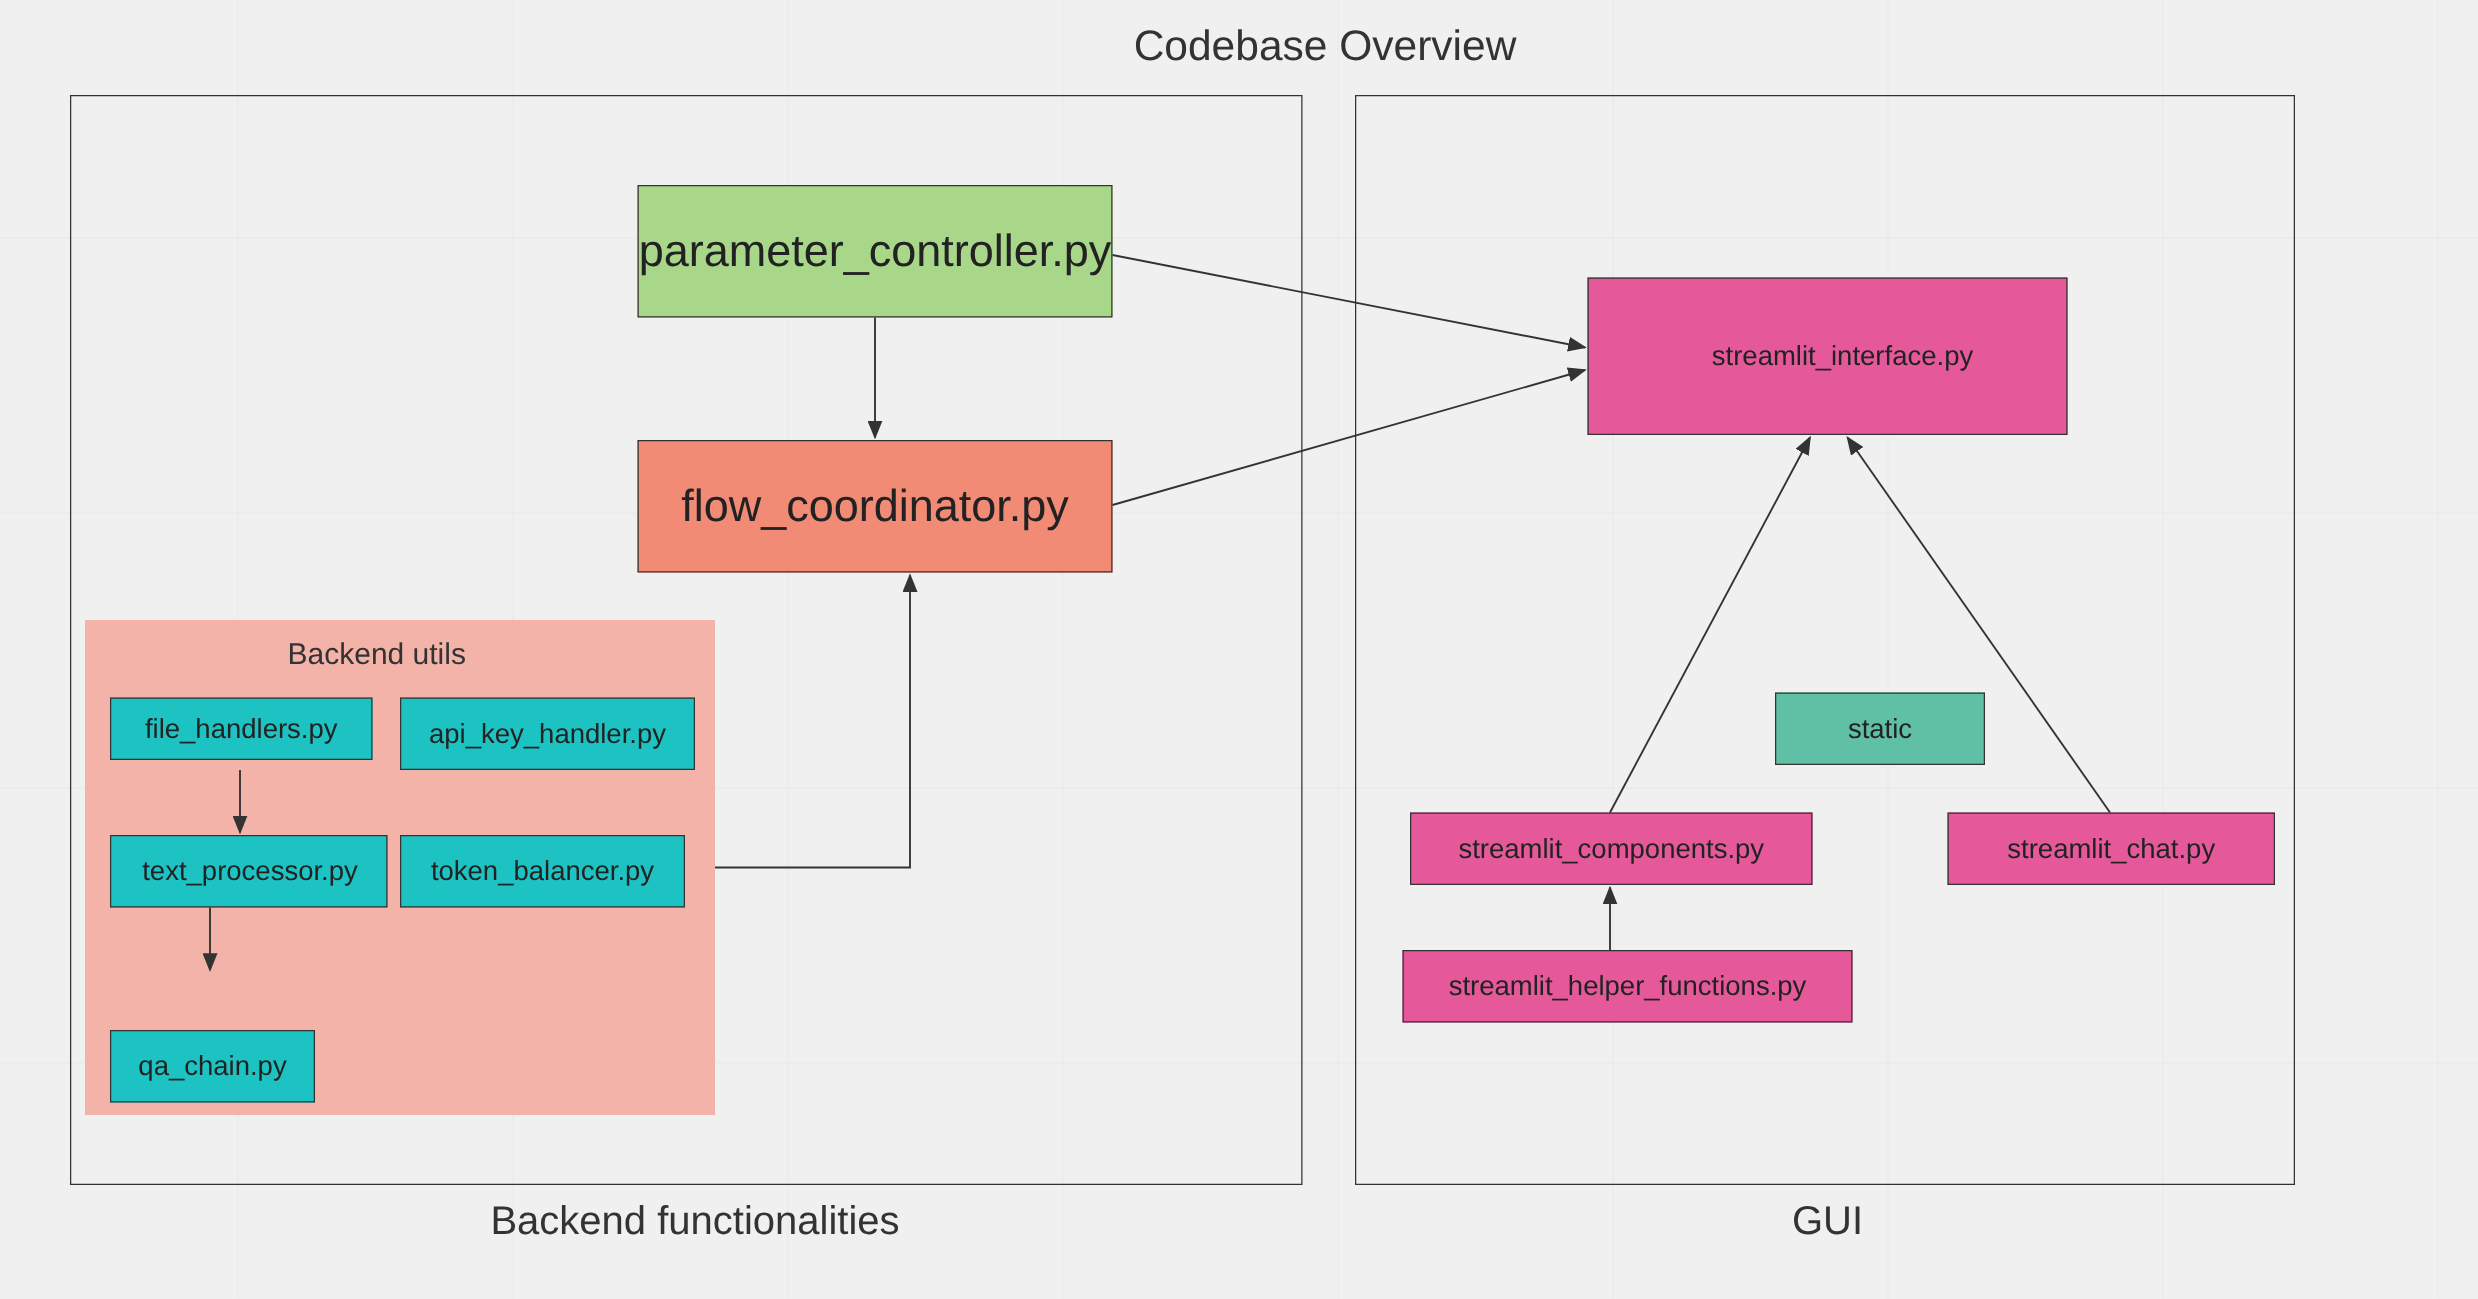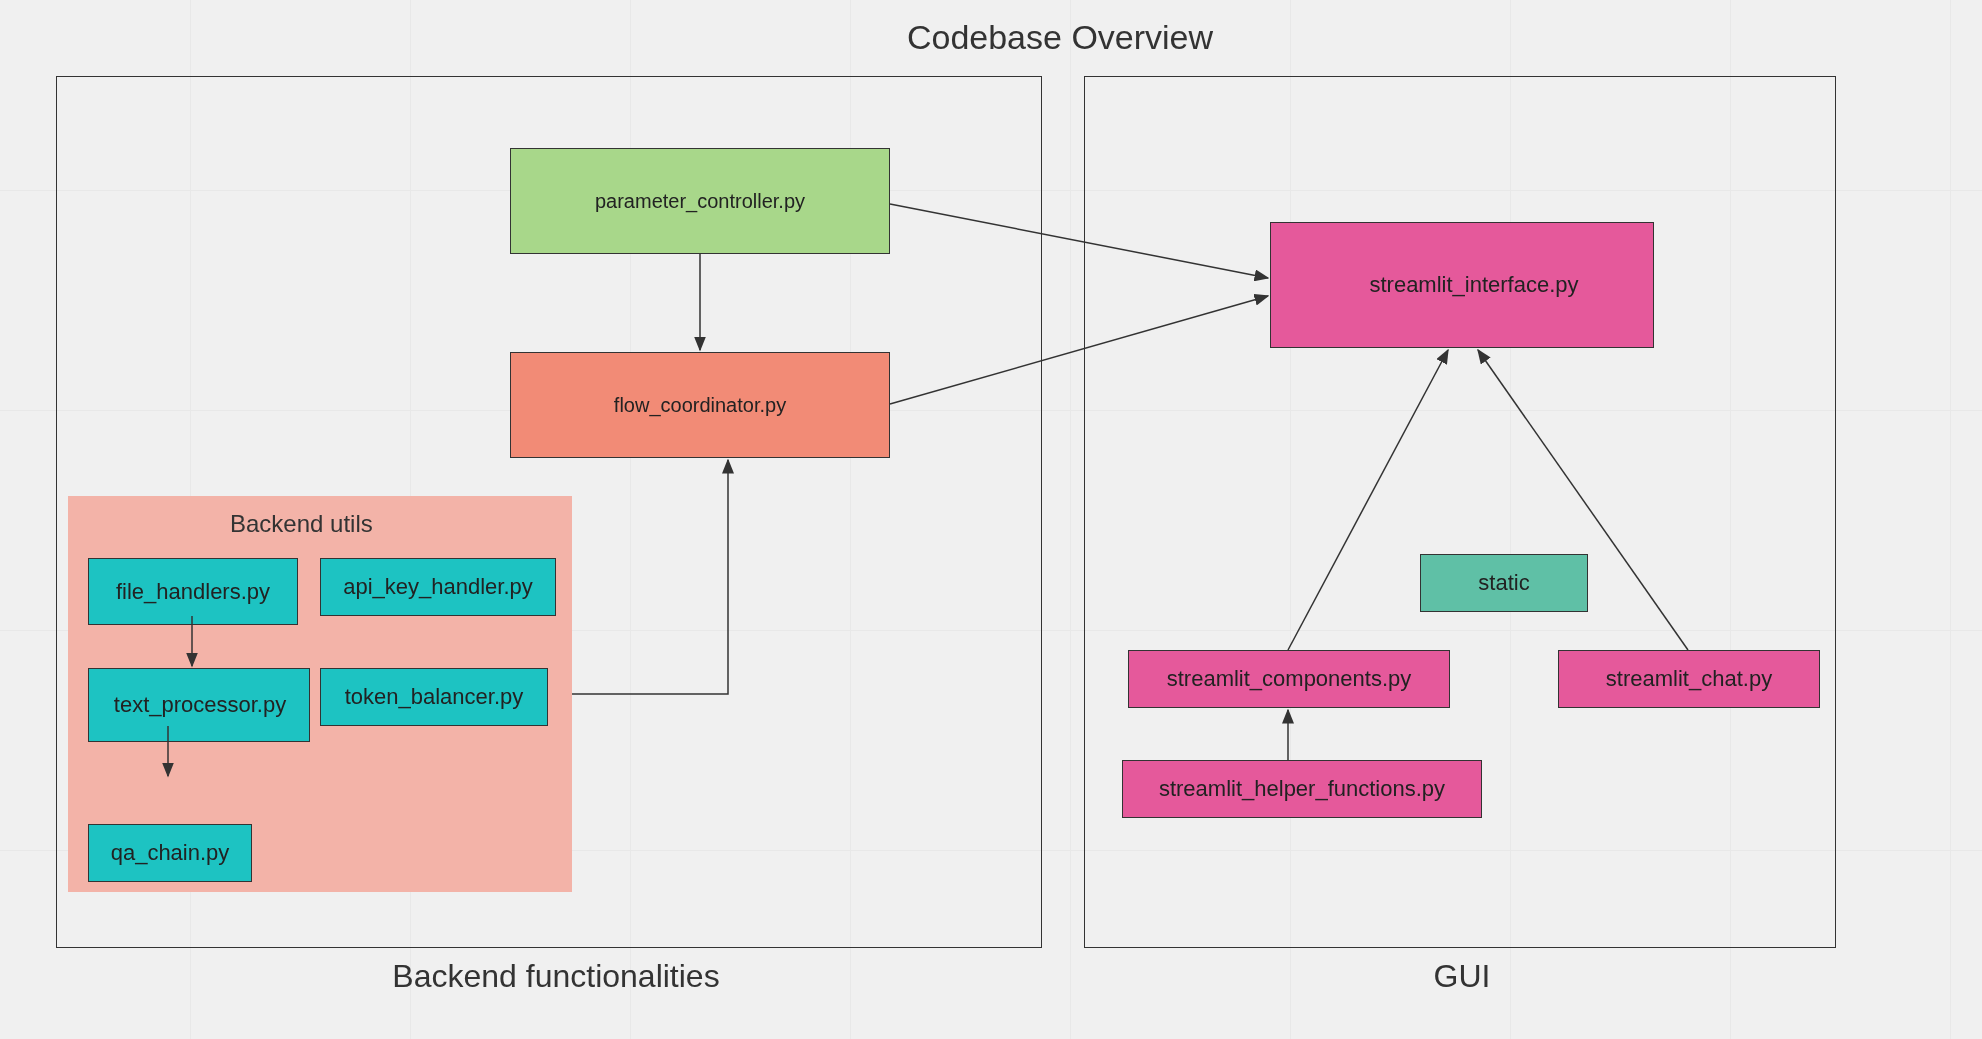--- a/index.html
+++ b/index.html
@@ -52,21 +52,21 @@
       position: absolute;
       display: flex;
       align-items: center;
       justify-content: center;
       border: 1.5px solid #333;
       font-size: 22px;
       color: #222;
       text-align: center;
       padding: 4px 10px;
     }
-    .node.big { font-size: 20px; }
+    .node.big { font-size: 36px; }
     .c-green  { background: #a8d78a; }
     .c-salmon { background: #f28b76; }
     .c-cyan   { background: #1dc3c2; }
     .c-pink   { background: #e5599b; }
     .c-teal   { background: #5fc0a6; }
     svg.arrows {
       position: absolute;
       inset: 0;
       width: 1982px;
       height: 1039px;
@@ -88,25 +88,25 @@
   <div class="group" style="left:1084px; top:76px; width:752px; height:872px;"></div>
   <div class="group-label" style="left:1412px; top:958px; width:100px;">GUI</div>
 
   <div class="subgroup" style="left:68px; top:496px; width:504px; height:396px;"></div>
   <div class="subgroup-label" style="left:230px; top:510px;">Backend utils</div>
 
   <div class="node big c-green" style="left:510px; top:148px; width:380px; height:106px;">parameter_controller.py</div>
 
   <div class="node big c-salmon" style="left:510px; top:352px; width:380px; height:106px;">flow_coordinator.py</div>
 
-  <div class="node c-cyan" style="left:88px; top:558px; width:210px; height:67px;">file_handlers.py</div>
+  <div class="node c-cyan" style="left:88px; top:558px; width:210px; height:50px;">file_handlers.py</div>
 
   <div class="node c-cyan" style="left:320px; top:558px; width:236px; height:58px;">api_key_handler.py</div>
 
-  <div class="node c-cyan" style="left:88px; top:668px; width:222px; height:74px;padding-left:12px;">text_processor.py</div>
+  <div class="node c-cyan" style="left:88px; top:668px; width:222px; height:58px;padding-left:12px;">text_processor.py</div>
 
   <div class="node c-cyan" style="left:320px; top:668px; width:228px; height:58px;">token_balancer.py</div>
 
   <div class="node c-cyan" style="left:88px; top:778px; width:164px; height:58px;margin-top:46px;">qa_chain.py</div>
 
   <div class="node c-pink" style="left:1270px; top:222px; width:384px; height:126px;padding-left:34px;">streamlit_interface.py</div>
 
   <div class="node c-teal" style="left:1420px; top:554px; width:168px; height:58px;">static</div>
 
   <div class="node c-pink" style="left:1128px; top:650px; width:322px; height:58px;">streamlit_components.py</div>

